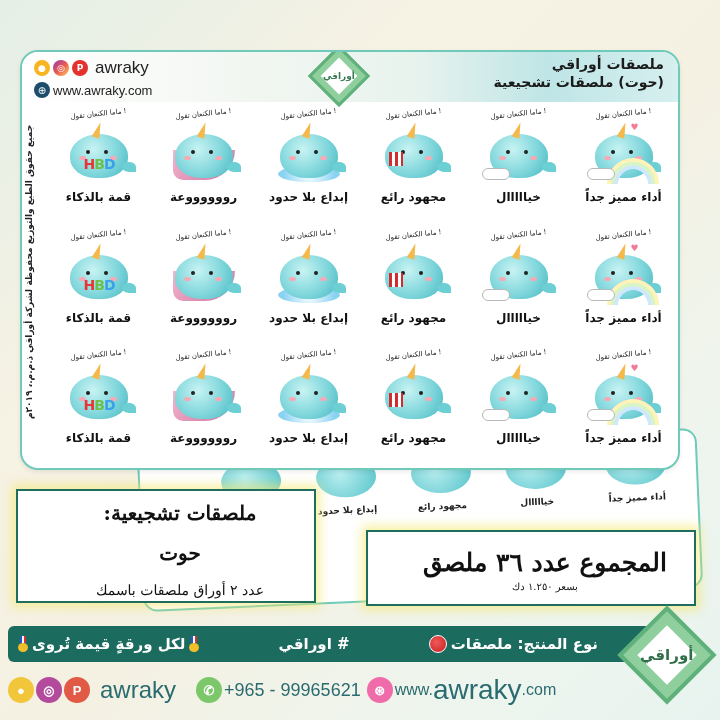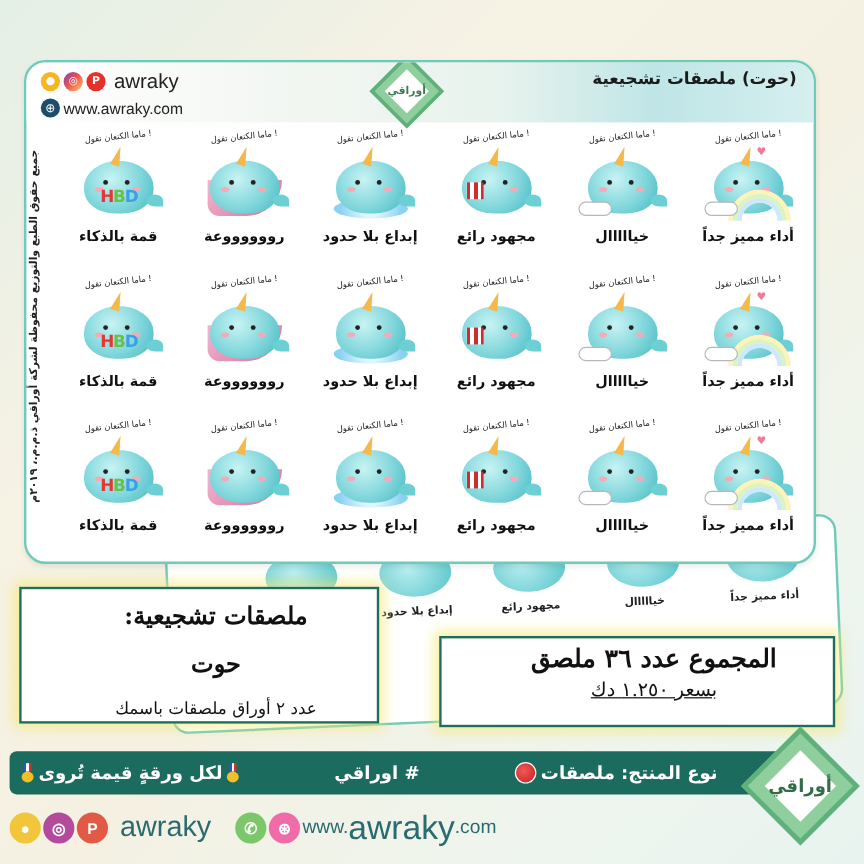--- a/index.html
+++ b/index.html
@@ -116,22 +116,22 @@
     position: absolute; background: #fff; border: 2px solid #1f6e5d;
     box-shadow: 0 0 10px 4px rgba(245, 232, 110, 0.65);
     text-align: center; direction: rtl;
     font-family: "DejaVu Serif", serif; color: #111; padding-left: 28px;
   }
   .box-left { left: 16px; top: 489px; width: 300px; height: 114px; }
   .box-left .l1 { font-size: 20px; font-weight: bold; margin-top: 10px; }
   .box-left .l2 { font-size: 20px; font-weight: bold; margin-top: 16px; }
   .box-left .l3 { font-size: 14px; margin-top: 17px; }
   .box-right { left: 366px; top: 530px; width: 330px; height: 76px; }
-  .box-right .l1 { font-size: 21px; font-weight: bold; margin-top: 4px; }
-  .box-right .l2 { font-size: 16px; margin-top: 4px; text-decoration: underline; }
+  .box-right .l1 { font-size: 25px; font-weight: bold; margin-top: 16px; }
+  .box-right .l2 { font-size: 10px; margin-top: 4px; }
 
   
   .banner {
     position: absolute; left: 8px; top: 626px; width: 660px; height: 36px;
     background: #1c6b5f; border-radius: 6px;
     display: flex; align-items: center; justify-content: space-between; padding: 0 70px 0 10px;
     color: #fff; font-size: 15px; font-weight: bold;
   }
   .banner .seg { display: flex; align-items: center; gap: 4px; direction: rtl; }
   .medal { display: inline-block; width: 10px; height: 16px; position: relative; }
@@ -195,20 +195,21 @@
     <div class="web-row">
       <span class="globe">⊕</span>
       <span class="web-top">www.awraky.com</span>
     </div>
     <div class="logo-small">
       <div class="inner">
           <span class="txt">أوراقي</span>
         </div>
     </div>
     <div class="title-block">
+      <div class="title-1">ملصقات أوراقي</div>
       <div class="title-2">(حوت)  ملصقات تشجيعية</div>
     </div>
   </div>
 
   <div class="copyright">جميع حقوق الطبع والتوزيع محفوظة لشركة أوراقي ذ.م.م.، ٢٠١٩م</div>
 
   <div class="grid" id="grid">
       <div class="sticker">
         <div class="arc">! ماما الكنعان تقول</div>
         <div class="art">
@@ -517,19 +518,20 @@
       <span class="txt">أوراقي</span>
     </div>
 </div>
 
 <div class="contact-row">
   <span class="blob-ic y">●</span>
   <span class="blob-ic m">◎</span>
   <span class="blob-ic r">P</span>
   <span class="c-brand">awraky</span>
   <span class="blob-ic g" style="margin-left:14px;">✆</span>
+  <span class="c-phone">+965 - 99965621</span>
   <span class="blob-ic p">⊛</span>
   <span class="c-web">
     <span>www.</span>
       <span class="big">awraky</span>
       <span>.com</span>
   </span>
 </div>
 
 </body></html>

